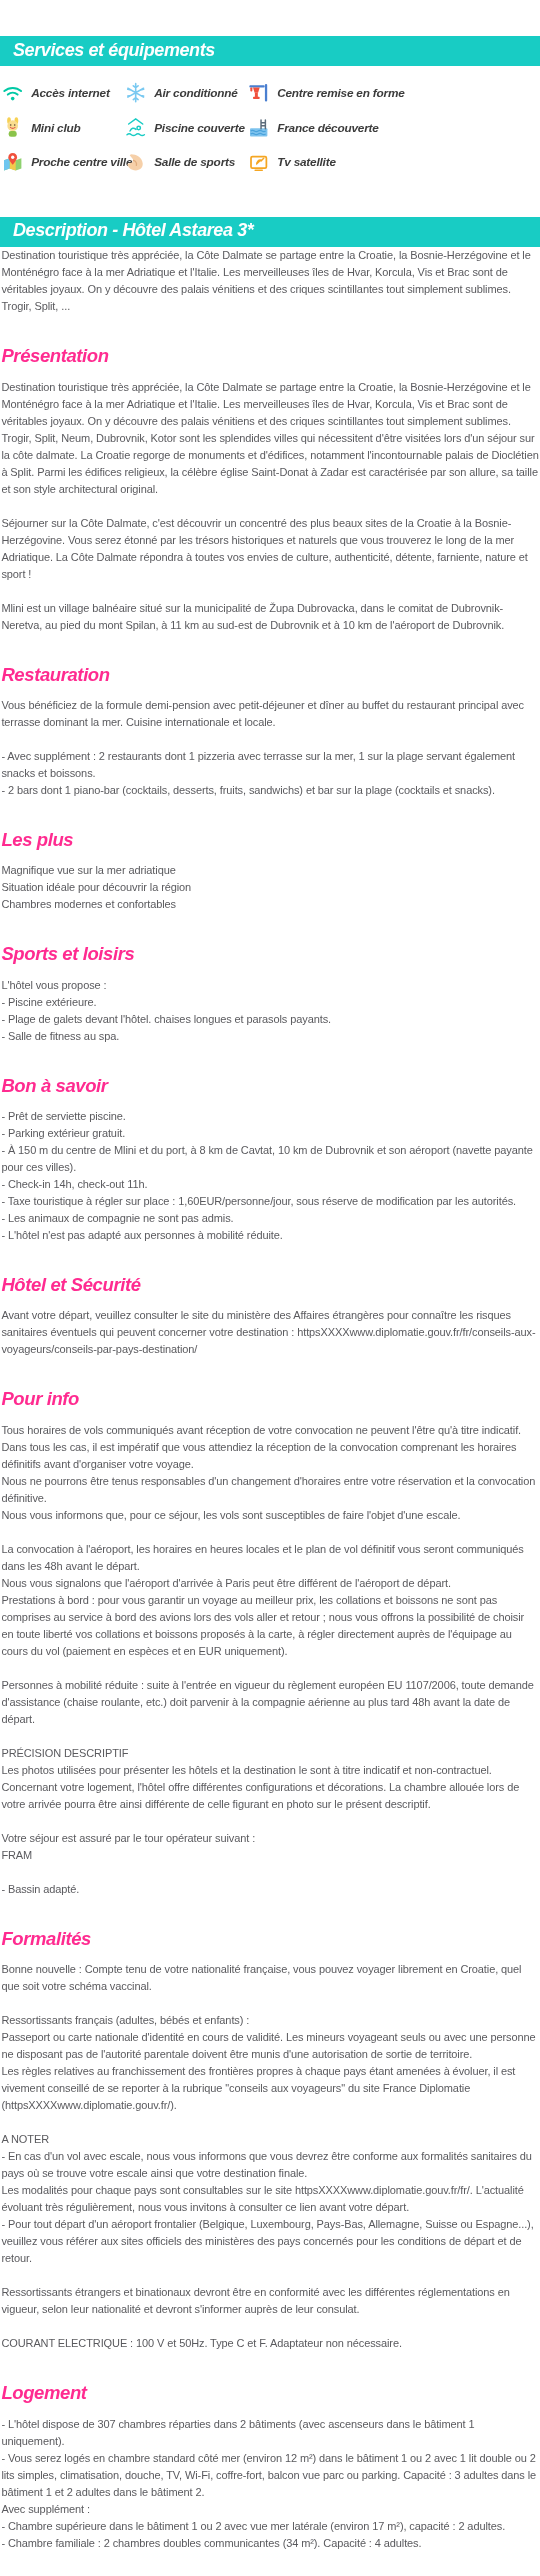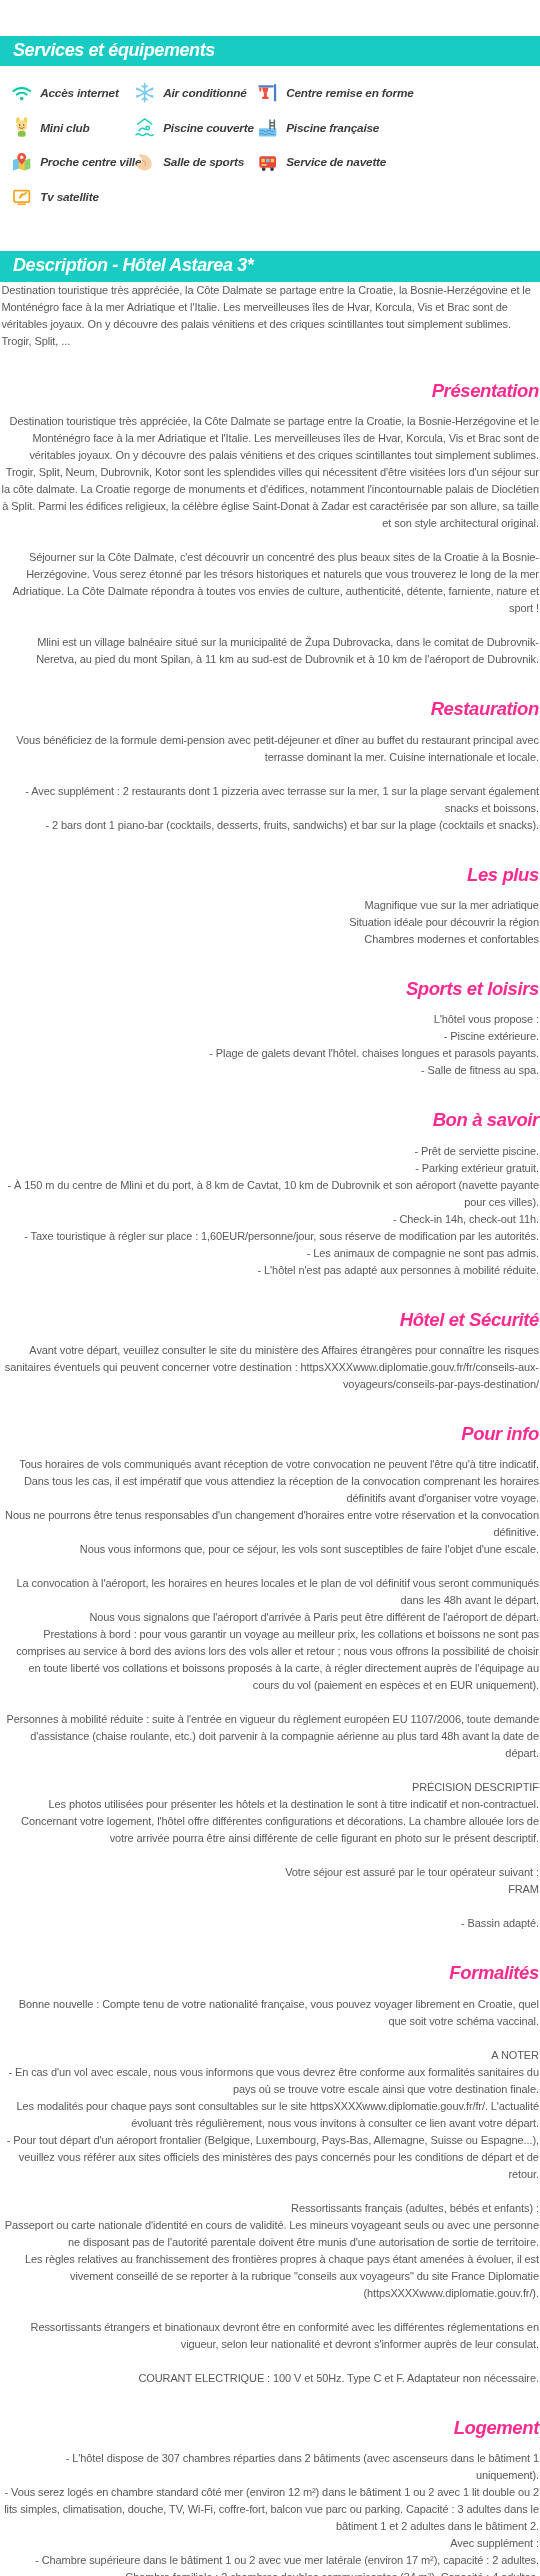--- a/index.html
+++ b/index.html
@@ -2,32 +2,32 @@
 <html lang="fr" style="font-size:11.4px"><head>
 <meta charset="utf-8">
 <style>
   html,body{margin:0;padding:0;background:#fff;}
   body{width:541px;font-family:"Liberation Sans",sans-serif;}
   .banner{background:#18CCC4;color:#fff;font-size:18px;font-weight:bold;font-style:italic;
           padding:3.6px 13px 5.7px;letter-spacing:-0.4px;}
   .banner.first{margin-top:36px;font-style:italic;}
   .banner.second{margin-top:39px;}
   .services-grid{display:grid;grid-template-columns:123px 123px 214px;justify-content:start;
-                 padding-left:11px;margin-top:11.4px;row-gap:3.6px;}
+                 padding-left:2px;margin-top:11.4px;row-gap:3.6px;}
   .service-item{display:flex;align-items:center;gap:7.8px;height:31px;}
   .service-icon{width:21.4px;height:21.4px;flex:none;display:flex;align-items:center;justify-content:center;}
   .service-icon svg{width:21.4px;height:21.4px;}
   .service-label{font-weight:bold;font-style:italic;font-size:11.8px;color:#3C3C3C;letter-spacing:-0.2px;white-space:nowrap;}
   .content{padding:0 2.1px 5.7px 1.4px;}
   .intro{margin-top:13px;}
   .body-text{font-size:11px;line-height:17px;color:#5A5A5E;white-space:pre-line;
              margin:0 0 17px;letter-spacing:-0.1px;}
   .section-heading{color:#FF2B90;font-size:18.5px;font-style:italic;font-weight:bold;
                    margin:30px 0 11.4px;letter-spacing:-0.4px;}
-  .section{margin:0;text-align:right;}
+  .section{margin:0;}
 </style>
 </head>
 <body>
 
 <div class="banner first">
   <span>Services et équipements</span>
 </div>
 
 <div class="services-grid">
     <div class="service-item">
@@ -88,21 +88,21 @@
   </div>
     <div class="service-item">
     <span class="service-icon">
         <svg viewBox="0 0 32 32">
           <rect x="3" y="17" width="26" height="12" rx="1.5" fill="#7EC3EE"></rect>
           <path d="M4 21q2.8-2 5.6 0t5.6 0q2.8-2 5.6 0t5.6 0" fill="none" stroke="#4AA3DC" stroke-width="1.8"></path>
           <path d="M4 25.5q2.8-2 5.6 0t5.6 0q2.8-2 5.6 0t5.6 0" fill="none" stroke="#4AA3DC" stroke-width="1.8"></path>
           <path d="M19.5 4.5v13M26 4.5v13M19.5 8.5H26M19.5 13H26" stroke="#5B6B7A" stroke-width="2.2" fill="none" stroke-linecap="round"></path>
         </svg>
       </span>
-    <span class="service-label">Piscine française</span>
+    <span class="service-label">France découverte</span>
   </div>
     <div class="service-item">
     <span class="service-icon">
         <svg viewBox="0 0 32 32">
           <path d="M3 12.5l8.5-3 9 3 8.5-3v15l-8.5 3-9-3-8.5 3z" fill="#8ED16F"></path>
           <path d="M11.5 9.5l9 3v15l-9-3z" fill="#F2C94C"></path>
           <path d="M3 12.5l8.5-3v15L3 27.5z" fill="#6EC6F0"></path>
           <path d="M16 1.5c-3.9 0-6.5 2.8-6.5 6.3C9.5 12 16 19 16 19s6.5-7 6.5-11.2c0-3.5-2.6-6.3-6.5-6.3z" fill="#F0503C"></path>
           <circle cx="16" cy="7.8" r="2.5" fill="#fff"></circle>
         </svg>
@@ -110,34 +110,20 @@
     <span class="service-label">Proche centre ville</span>
   </div>
     <div class="service-item">
     <span class="service-icon">
         <svg viewBox="0 0 32 32">
           <path d="M9 3.5c8 0 16.5 4.5 17.5 13.5.7 6.5-4.5 10.5-10.5 10.5-7 0-11.5-4-12.5-9.5l5.5-2c2.3-.3 4-2.3 3-5.3L7 5z" fill="#F6D0A9"></path>
           <path d="M12.5 12.5c3.5 1 5.5 4 4.5 7.5" fill="none" stroke="#E2AE7F" stroke-width="2" stroke-linecap="round"></path>
         </svg>
       </span>
     <span class="service-label">Salle de sports</span>
-  </div>
-    <div class="service-item">
-    <span class="service-icon">
-        <svg viewBox="0 0 32 32">
-          <rect x="3.5" y="6.5" width="25" height="17" rx="3" fill="#E8453C"></rect>
-          <rect x="6.5" y="10" width="5.2" height="5.5" rx="0.8" fill="#F7D154"></rect>
-          <rect x="13.5" y="10" width="5.2" height="5.5" rx="0.8" fill="#7EC3EE"></rect>
-          <rect x="20.5" y="10" width="5" height="5.5" rx="0.8" fill="#F7D154"></rect>
-          <rect x="6.5" y="18" width="8" height="2.5" rx="1" fill="#F7D154"></rect>
-          <circle cx="10" cy="25.5" r="2.8" fill="#3B3B3B"></circle>
-          <circle cx="22.5" cy="25.5" r="2.8" fill="#3B3B3B"></circle>
-        </svg>
-      </span>
-    <span class="service-label">Service de navette</span>
   </div>
     <div class="service-item">
     <span class="service-icon">
         <svg viewBox="0 0 32 32">
           <rect x="4.5" y="7" width="23" height="17" rx="2" fill="none" stroke="#F5A623" stroke-width="2.6"></rect>
           <rect x="9.5" y="26" width="13" height="2.6" rx="1.2" fill="#F5A623"></rect>
           <path d="M12.5 20a6.5 6.5 0 0 1 8.5-8.5z" fill="#F5A623"></path>
           <path d="M19.5 13.5l4-4" stroke="#F5A623" stroke-width="2.2" stroke-linecap="round"></path>
         </svg>
       </span>
@@ -205,27 +191,27 @@
 Les photos utilisées pour présenter les hôtels et la destination le sont à titre indicatif et non-contractuel. Concernant votre logement, l'hôtel offre différentes configurations et décorations. La chambre allouée lors de votre arrivée pourra être ainsi différente de celle figurant en photo sur le présent descriptif.</p>
         <p class="body-text">Votre séjour est assuré par le tour opérateur suivant :
 FRAM</p>
       </section>
       <section class="section">
         <p class="body-text">- Bassin adapté.</p>
       </section>
       <section class="section">
         <h2 class="section-heading">Formalités</h2>
         <p class="body-text">Bonne nouvelle : Compte tenu de votre nationalité française, vous pouvez voyager librement en Croatie, quel que soit votre schéma vaccinal.</p>
+        <p class="body-text">Ressortissants français (adultes, bébés et enfants) :
+Passeport ou carte nationale d'identité en cours de validité. Les mineurs voyageant seuls ou avec une personne ne disposant pas de l'autorité parentale doivent être munis d'une autorisation de sortie de territoire.
+Les règles relatives au franchissement des frontières propres à chaque pays étant amenées à évoluer, il est vivement conseillé de se reporter à la rubrique "conseils aux voyageurs" du site France Diplomatie (httpsXXXXwww.diplomatie.gouv.fr/).</p>
         <p class="body-text">A NOTER
 - En cas d'un vol avec escale, nous vous informons que vous devrez être conforme aux formalités sanitaires du pays où se trouve votre escale ainsi que votre destination finale.
 Les modalités pour chaque pays sont consultables sur le site httpsXXXXwww.diplomatie.gouv.fr/fr/. L'actualité évoluant très régulièrement, nous vous invitons à consulter ce lien avant votre départ.
 - Pour tout départ d'un aéroport frontalier (Belgique, Luxembourg, Pays-Bas, Allemagne, Suisse ou Espagne...), veuillez vous référer aux sites officiels des ministères des pays concernés pour les conditions de départ et de retour.</p>
-        <p class="body-text">Ressortissants français (adultes, bébés et enfants) :
-Passeport ou carte nationale d'identité en cours de validité. Les mineurs voyageant seuls ou avec une personne ne disposant pas de l'autorité parentale doivent être munis d'une autorisation de sortie de territoire.
-Les règles relatives au franchissement des frontières propres à chaque pays étant amenées à évoluer, il est vivement conseillé de se reporter à la rubrique "conseils aux voyageurs" du site France Diplomatie (httpsXXXXwww.diplomatie.gouv.fr/).</p>
         <p class="body-text">Ressortissants étrangers et binationaux devront être en conformité avec les différentes réglementations en vigueur, selon leur nationalité et devront s'informer auprès de leur consulat.</p>
         <p class="body-text">COURANT ELECTRIQUE : 100 V et 50Hz. Type C et F. Adaptateur non nécessaire.</p>
       </section>
       <section class="section">
         <h2 class="section-heading">Logement</h2>
         <p class="body-text">- L'hôtel dispose de 307 chambres réparties dans 2 bâtiments (avec ascenseurs dans le bâtiment 1 uniquement).
 - Vous serez logés en chambre standard côté mer (environ 12 m²) dans le bâtiment 1 ou 2 avec 1 lit double ou 2 lits simples, climatisation, douche, TV, Wi-Fi, coffre-fort, balcon vue parc ou parking. Capacité : 3 adultes dans le bâtiment 1 et 2 adultes dans le bâtiment 2.
 Avec supplément :
 - Chambre supérieure dans le bâtiment 1 ou 2 avec vue mer latérale (environ 17 m²), capacité : 2 adultes.
 - Chambre familiale : 2 chambres doubles communicantes (34 m²). Capacité : 4 adultes.</p>

